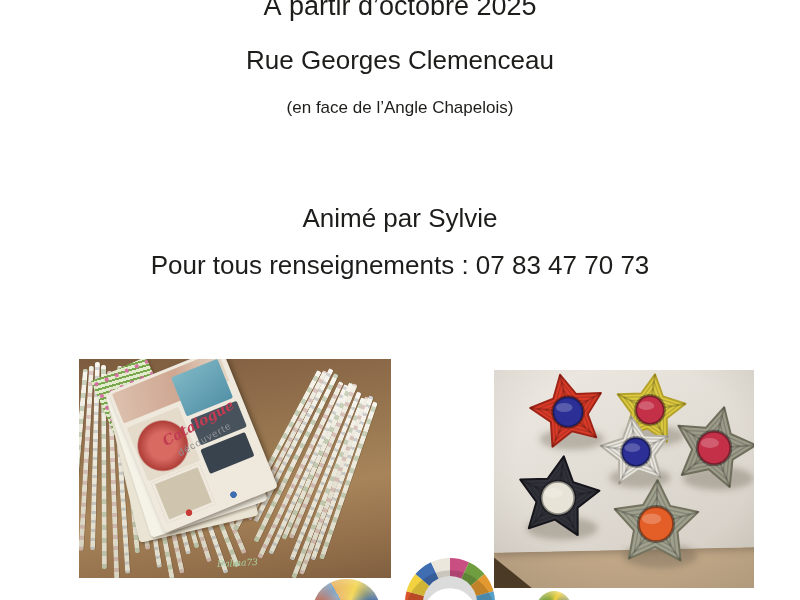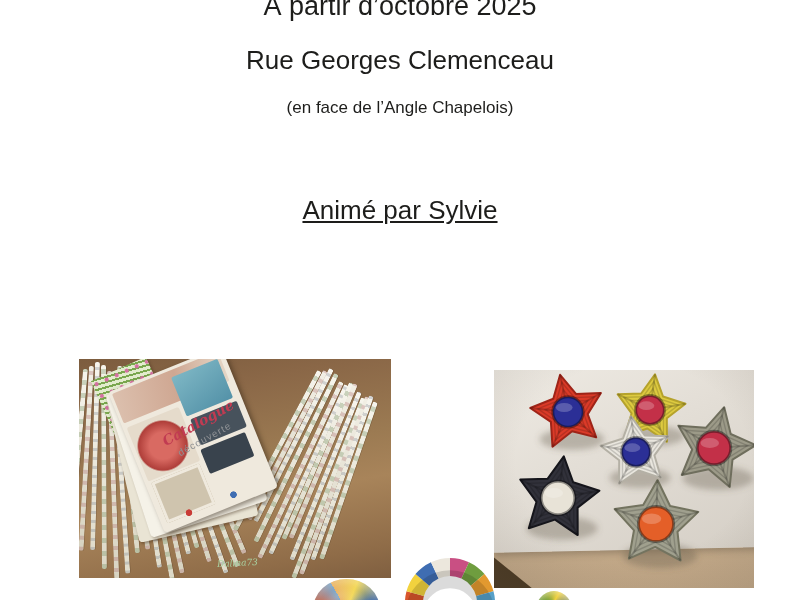--- a/index.html
+++ b/index.html
@@ -3,21 +3,21 @@
 <meta charset="utf-8">
 <style>
   html,body{margin:0;padding:0;background:#ffffff;}
   .flyer{position:relative;width:708px;height:600px;background:#ffffff;overflow:hidden;
          font-family:"Liberation Sans", sans-serif;color:#1d1d1b;margin:0 auto;}
   .line{position:absolute;left:0;right:0;text-align:center;line-height:1.15;white-space:nowrap;}
   .fs-lg{font-size:27px;}
   .fs-md{font-size:26px;}
   .fs-sm{font-size:17px;}
   .l1{top:-9px;} .l2{top:46px;} .l3{top:98px;} .l4{top:140px;}
-  .l5{top:196px;text-decoration:underline;} .l6{top:251px;} .l7{top:306px;}
+  .l5{top:204px;} .l6{top:251px;} .l7{top:306px;}
 
   
   .photo{position:absolute;overflow:hidden;}
   .photo-left{left:33px;top:359px;width:312px;height:219px;
     background:linear-gradient(170deg,#7c5c3e 0%,#8a6747 18%,#9b7a52 45%,#a8845a 62%,#8f6c48 88%,#7f5f40 100%);}
   .stick{position:absolute;width:4.6px;transform-origin:50% 0;border-radius:2px;
     box-shadow:0.5px 0 0 rgba(60,45,30,.35);}
   .stick0{background:repeating-linear-gradient(0deg,rgba(110,140,90,.32) 0 5px,rgba(0,0,0,0) 5px 13px),linear-gradient(#f6f4ec,#dcd8c6);}
   .stick1{background:repeating-linear-gradient(0deg,rgba(160,80,85,.26) 0 4px,rgba(0,0,0,0) 4px 11px),linear-gradient(#f2efe5,#d7d3c1);}
   .stick2{background:repeating-linear-gradient(0deg,rgba(90,100,120,.24) 0 3px,rgba(0,0,0,0) 3px 9px),linear-gradient(#f7f5ee,#e0dccb);}
@@ -66,20 +66,21 @@
   .arch-svg{position:absolute;left:356px;top:556px;}
 </style>
 </head>
 <body>
 
 <div class="flyer">
   <div class="line fs-lg l1">À partir d’octobre 2025</div>
   <div class="line fs-md l2">Rue Georges Clemenceau</div>
   <div class="line fs-sm l3">(en face de l’Angle Chapelois)</div>
   <div class="line fs-md l5">Animé par Sylvie</div>
+  <div class="line fs-md l6">Pour tous renseignements : 07 83 47 70 73</div>
 
   <div class="photo photo-left">
     <div class="art">
         <div class="stick stick0" style="left: 4px; top: 10px; height: 198px; transform: rotate(5deg);"></div>
         <div class="stick stick1" style="left: 10.2324px; top: 7.2385px; height: 185.039px; transform: rotate(3.25deg);"></div>
         <div class="stick stick2" style="left: 16.3565px; top: 3.43819px; height: 188.202px; transform: rotate(1.5deg);"></div>
         <div class="stick stick0" style="left: 22.2759px; top: 6.09224px; height: 203.554px; transform: rotate(-0.25deg);"></div>
         <div class="stick stick1" style="left: 27.9166px; top: 11.765px; height: 211.997px; transform: rotate(-2deg);"></div>
         <div class="stick stick2" style="left: 33.2358px; top: 11.9093px; height: 203.027px; transform: rotate(-3.75deg);"></div>
         <div class="stick stick0" style="left: 38.2257px; top: 7.33912px; height: 187.803px; transform: rotate(-5.5deg);"></div>

